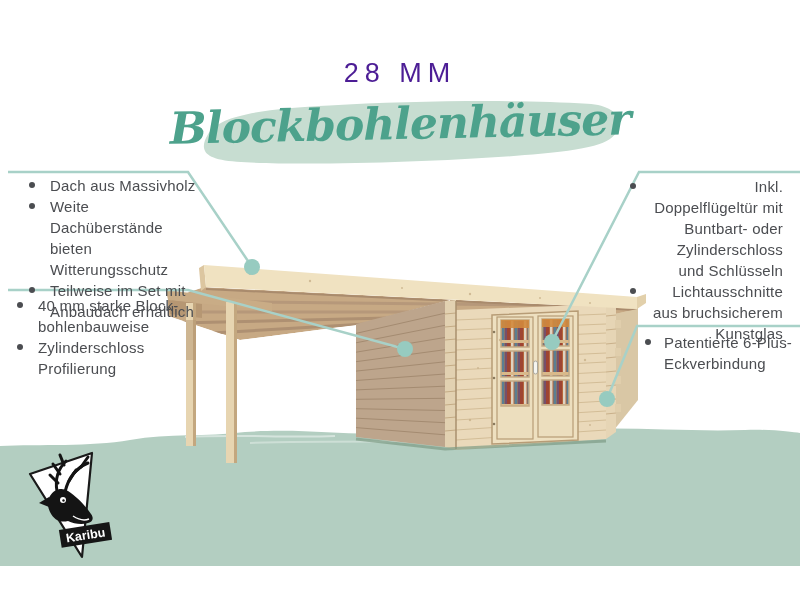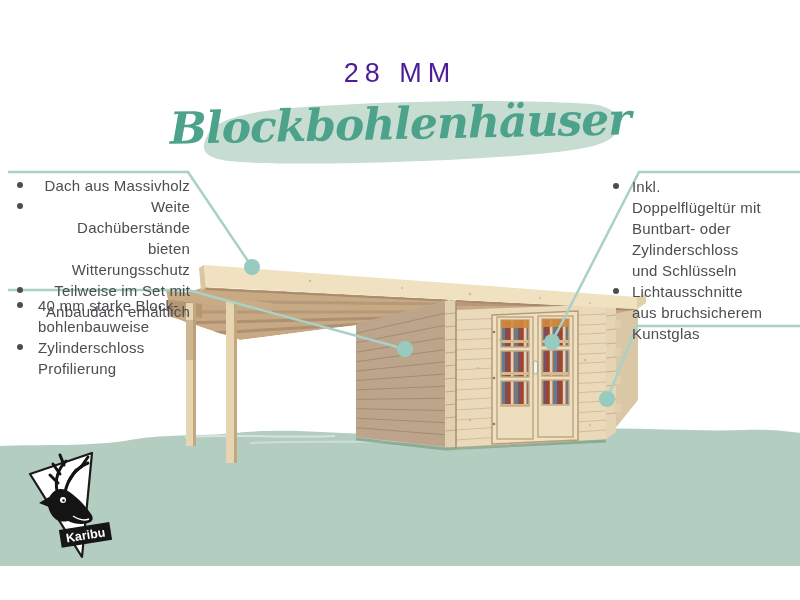--- a/index.html
+++ b/index.html
@@ -13,23 +13,23 @@
                 font-family:"DejaVu Serif",serif;font-style:italic;font-weight:bold;
                 font-size:44px;color:#4da28c;transform:rotate(-1.2deg);letter-spacing:-1px;}
   .brush{position:absolute;left:0;top:0;}
   .feat{position:absolute;z-index:3;color:#4b4d51;font-size:15px;line-height:21px;letter-spacing:.2px;}
   .feat ul{margin:0;padding:0;list-style:none;}
   .feat li{position:relative;padding-left:30px;}
   .feat li::before{content:"";position:absolute;left:9px;top:7px;width:6px;height:6px;
                    border-radius:50%;background:#4b4d51;}
   .feat.rt li,.feat.rb li{padding-left:24px;}
   .feat.rt li::before,.feat.rb li::before{left:5px;}
-  .lt{left:8px;top:175px;width:182px;text-align:right;}
+  .lt{left:20px;top:175px;width:182px;}
   .lb{left:8px;top:295px;width:182px;}
-  .rt{left:608px;top:176px;width:158px;}
+  .rt{left:625px;top:176px;width:158px;text-align:right;}
   .rb{left:640px;top:332px;width:158px;}
 </style>
 </head>
 <body>
 
 <div class="canvas">
 
   <div class="size-label">28 MM</div>
 
   <div class="title-wrap">
@@ -260,16 +260,17 @@
 
   <div class="feat rt">
     <ul>
       <li>Inkl. Doppelflügeltür mit Buntbart- oder Zylinderschloss und Schlüsseln</li>
       <li>Lichtausschnitte aus bruchsicherem Kunst­glas</li>
     </ul>
   </div>
 
   <div class="feat rb">
     <ul>
+      <li>Patentierte 6-Plus-Eckverbindung</li>
     </ul>
   </div>
 
 </div>
 
 </body></html>

